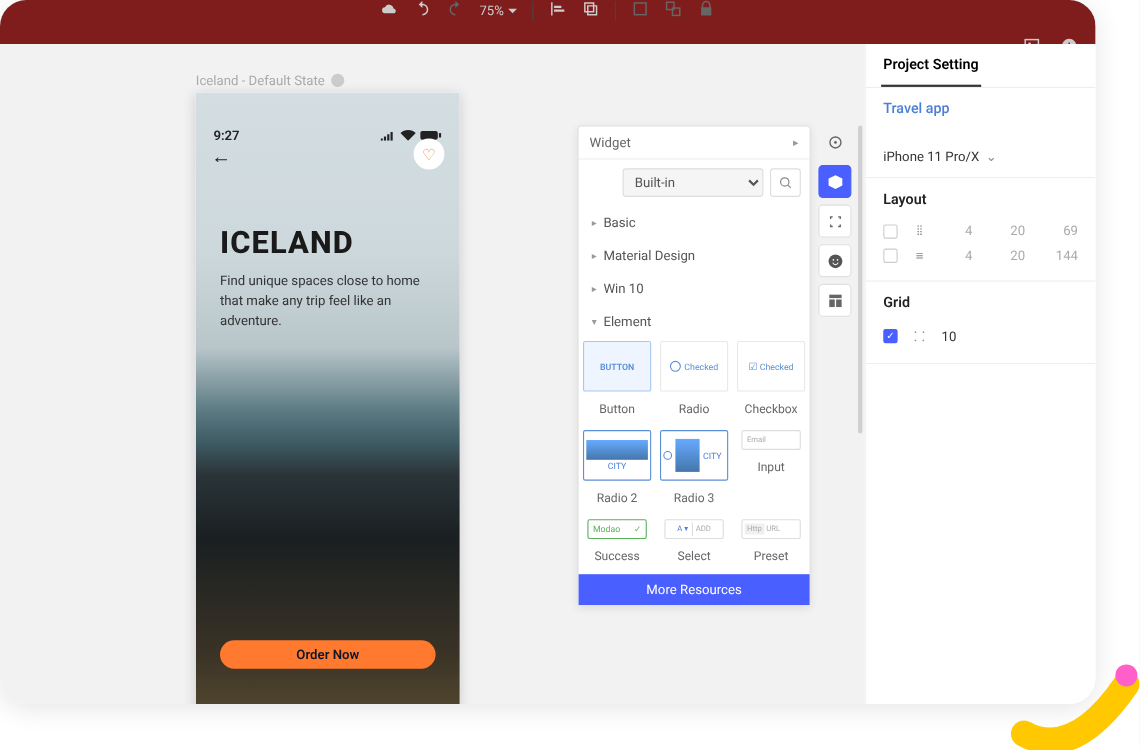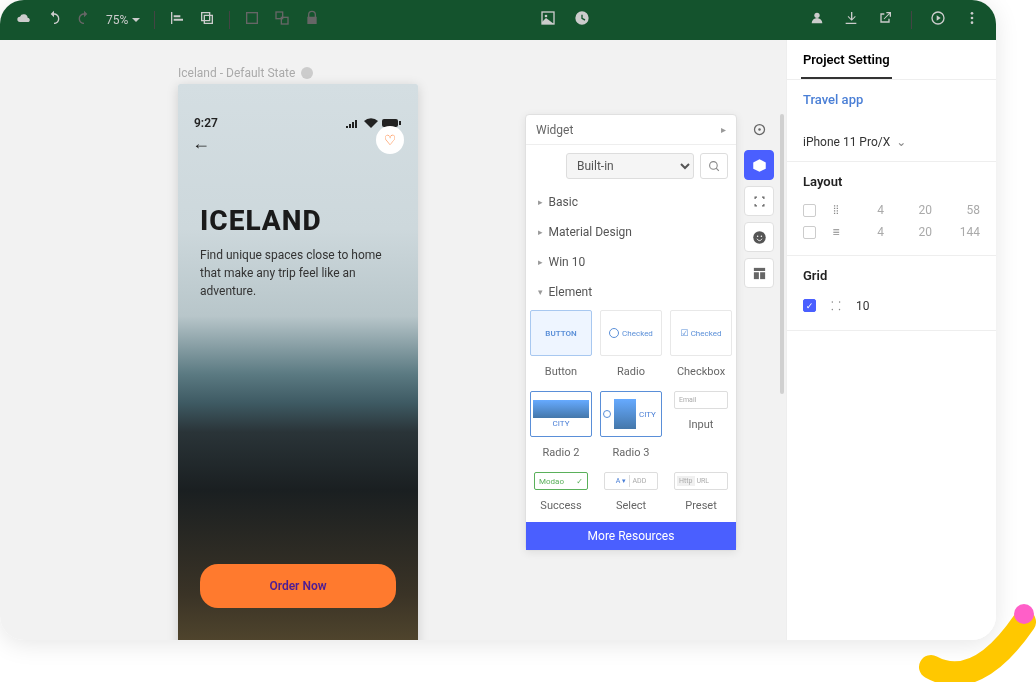--- a/index.html
+++ b/index.html
@@ -1,18 +1,18 @@
 <!DOCTYPE html>
 <html><head>
 <meta charset="utf-8">
 <style>
 * { margin:0; padding:0; box-sizing:border-box; font-family:-apple-system,BlinkMacSystemFont,"Segoe UI",Roboto,sans-serif; }
 body { background:#fff; width:1036px; height:682px; overflow:hidden; position:relative; }
 .app-frame { background:#fff; border-radius:24px; overflow:hidden; position:absolute; top:0; left:0; width:996px; height:640px; box-shadow:0 4px 24px rgba(0,0,0,0.1); }
-.topbar { background:#14532d; height:40px; display:flex; align-items:center; padding:0 16px; gap:14px; color:#bbb; }
+.topbar { background:#7f1d1d; height:40px; display:flex; align-items:center; padding:0 16px; gap:14px; color:#bbb;flex-direction:column; }
 .topbar .left { display:flex; align-items:center; gap:14px; }
 .topbar .center { margin-left:auto; display:flex; align-items:center; gap:18px; }
 .topbar .right { display:flex; align-items:center; gap:18px; margin-left:auto; }
 .topbar svg { width:16px; height:16px; fill:#ccc; cursor:pointer; }
 .topbar .dim svg { fill:#666; }
 .zoom { font-size:12px; color:#ccc; display:flex; align-items:center; gap:4px; cursor:pointer; }
 .zoom::after { content:""; border:4px solid transparent; border-top-color:#ccc; margin-top:4px; }
 .divider { width:1px; height:18px; background:#444; }
 
 .canvas { position:absolute; top:40px; left:0; right:210px; bottom:0; background:#f2f2f2; }
@@ -20,21 +20,21 @@
 .artboard-label .gear { width:12px; height:12px; background:#ccc; border-radius:50%; }
 
 .phone { position:absolute; top:44px; left:178px; width:240px; height:580px; background:#fff; border-radius:2px; overflow:hidden; box-shadow:0 2px 12px rgba(0,0,0,0.15); }
 .phone-bg { position:absolute; inset:0; background:linear-gradient(to bottom, #d4dee2 0%, #cdd8dc 25%, #b8c6ca 40%, #5b7a82 50%, #3e5a63 55%, #2a3438 60%, #1a1f21 70%, #3a3326 88%, #5a4d30 100%); }
 .statusbar { position:absolute; top:0; left:0; right:0; height:30px; display:flex; align-items:center; justify-content:space-between; padding:0 16px; font-size:12px; font-weight:600; color:#222;margin-top:24px; }
 .signal { display:flex; gap:4px; align-items:center; }
 .back-arrow { position:absolute; top:48px; left:14px; font-size:18px; color:#222; }
 .heart-btn { position:absolute; top:42px; right:14px; width:28px; height:28px; background:#fff; border-radius:50%; display:flex; align-items:center; justify-content:center; color:#ff7a2e; font-size:14px; }
 .phone-title { position:absolute; top:120px; left:22px; font-size:28px; font-weight:800; color:#1a1a1a; letter-spacing:1px; }
 .phone-sub { position:absolute; top:162px; left:22px; right:30px; font-size:12px; line-height:1.5; color:#333; }
-.order-btn { position:absolute; bottom:56px; left:22px; right:22px; height:44px; background:#ff7a2e; border-radius:18px; display:flex; align-items:center; justify-content:center; color:#4c1d95; font-size:12px; font-weight:600;margin-top:34px; }
+.order-btn { position:absolute; bottom:56px; left:22px; right:22px; height:26px; background:#ff7a2e; border-radius:18px; display:flex; align-items:center; justify-content:center; color:#0f172a; font-size:12px; font-weight:600;margin-top:34px; }
 
 .widget-panel { position:absolute; top:74px; left:525px; width:212px; background:#fff; border:1px solid #e0e0e0; border-radius:4px; box-shadow:0 2px 8px rgba(0,0,0,0.08); }
 .widget-header { height:30px; display:flex; align-items:center; justify-content:space-between; padding:0 10px; font-size:12px; color:#666; border-bottom:1px solid #eee; }
 .widget-header .caret { color:#999; font-size:10px; }
 .widget-search { padding:8px; display:flex; gap:6px;margin-left:32px; }
 .widget-search select { flex:1; height:26px; border:1px solid #ddd; border-radius:3px; background:#f5f5f5; font-size:12px; padding:0 6px; color:#555; }
 .search-btn { width:28px; height:26px; border:1px solid #ddd; border-radius:3px; background:#fff; display:flex; align-items:center; justify-content:center; }
 .cat { padding:8px 12px; font-size:12px; color:#555; display:flex; align-items:center; gap:6px; cursor:pointer; }
 .cat::before { content:"▸"; font-size:9px; color:#999; }
 .cat.open::before { content:"▾"; }
@@ -300,21 +300,21 @@
       <div class="rp-device">iPhone 11 Pro/X</div>
     </div>
     <div class="rp-section">
       <div class="rp-title">Layout</div>
       <div class="rp-row">
         <span class="cb"></span>
         <span class="icon-sp">⦙⦙</span>
         <span class="vals">
             <span>4</span>
             <span>20</span>
-            <span>58</span>
+            <span>69</span>
           </span>
       </div>
       <div class="rp-row">
         <span class="cb"></span>
         <span class="icon-sp">≡</span>
         <span class="vals">
             <span>4</span>
             <span>20</span>
             <span>144</span>
           </span>

